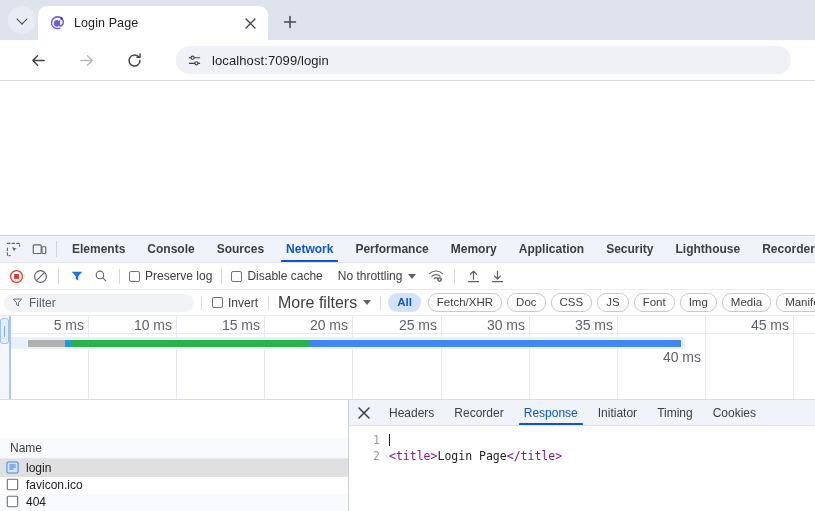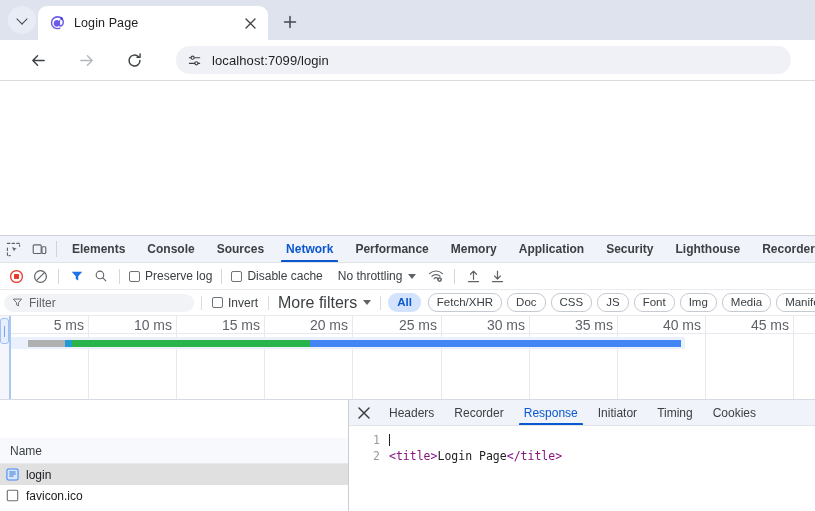--- a/index.html
+++ b/index.html
@@ -672,21 +672,21 @@
         <div class="ov-tick-label" style="left: 264px;">15 ms</div>
         <div class="ov-tick" style="left: 352px;"></div>
         <div class="ov-tick-label" style="left: 352px;">20 ms</div>
         <div class="ov-tick" style="left: 441px;"></div>
         <div class="ov-tick-label" style="left: 441px;">25 ms</div>
         <div class="ov-tick" style="left: 529px;"></div>
         <div class="ov-tick-label" style="left: 529px;">30 ms</div>
         <div class="ov-tick" style="left: 617px;"></div>
         <div class="ov-tick-label" style="left: 617px;">35 ms</div>
         <div class="ov-tick" style="left: 705px;"></div>
-        <div class="ov-tick-label" style="left: 705px;">40 ms</div>
+        <div class="ov-tick-label" style="left: 705px; margin-top: 32px;">40 ms</div>
         <div class="ov-tick" style="left: 793px;"></div>
         <div class="ov-tick-label" style="left: 793px;">45 ms</div>
       </div>
     <div id="ov-band" class="ov-band" style="left: 9.78px; width: 674.82px; top: 21px;"></div>
     <div id="ov-segs">
         <div class="ov-seg" style="left: 27.71px; width: 37.49px; top: 24px; background: rgb(176, 176, 176);"></div>
         <div class="ov-seg" style="left: 65.2px; width: 6.52px; top: 24px; background: rgb(31, 156, 214);"></div>
         <div class="ov-seg" style="left: 71.72px; width: 237.98px; top: 24px; background: rgb(40, 180, 75);"></div>
         <div class="ov-seg" style="left: 309.7px; width: 370.825px; top: 24px; background: rgb(66, 133, 244);"></div>
       </div>
@@ -713,20 +713,28 @@
 
       <div class="req-row">
         <span class="req-ico">
           <svg width="13" height="13" viewBox="0 0 14 14">
             <rect x="1.4" y="1.4" width="11.2" height="11.2" rx="1.2" fill="#fff" stroke="#6b6f75" stroke-width="1.2"></rect>
           </svg>
         </span>
         <span class="req-name">favicon.ico</span>
       </div>
 
+      <div class="req-row odd">
+        <span class="req-ico">
+          <svg width="13" height="13" viewBox="0 0 14 14">
+            <rect x="1.4" y="1.4" width="11.2" height="11.2" rx="1.2" fill="#fff" stroke="#6b6f75" stroke-width="1.2"></rect>
+          </svg>
+        </span>
+        <span class="req-name">404</span>
+      </div>
     </div>
 
     <div class="splitter"></div>
 
     <div class="dt-right">
       <div class="det-tabbar">
         <div class="det-close">
           <svg width="12" height="12" viewBox="0 0 12 12">
             <path d="M1 1l10 10M11 1L1 11" stroke="#3c4043" stroke-width="1.5" stroke-linecap="round"></path>
           </svg>

